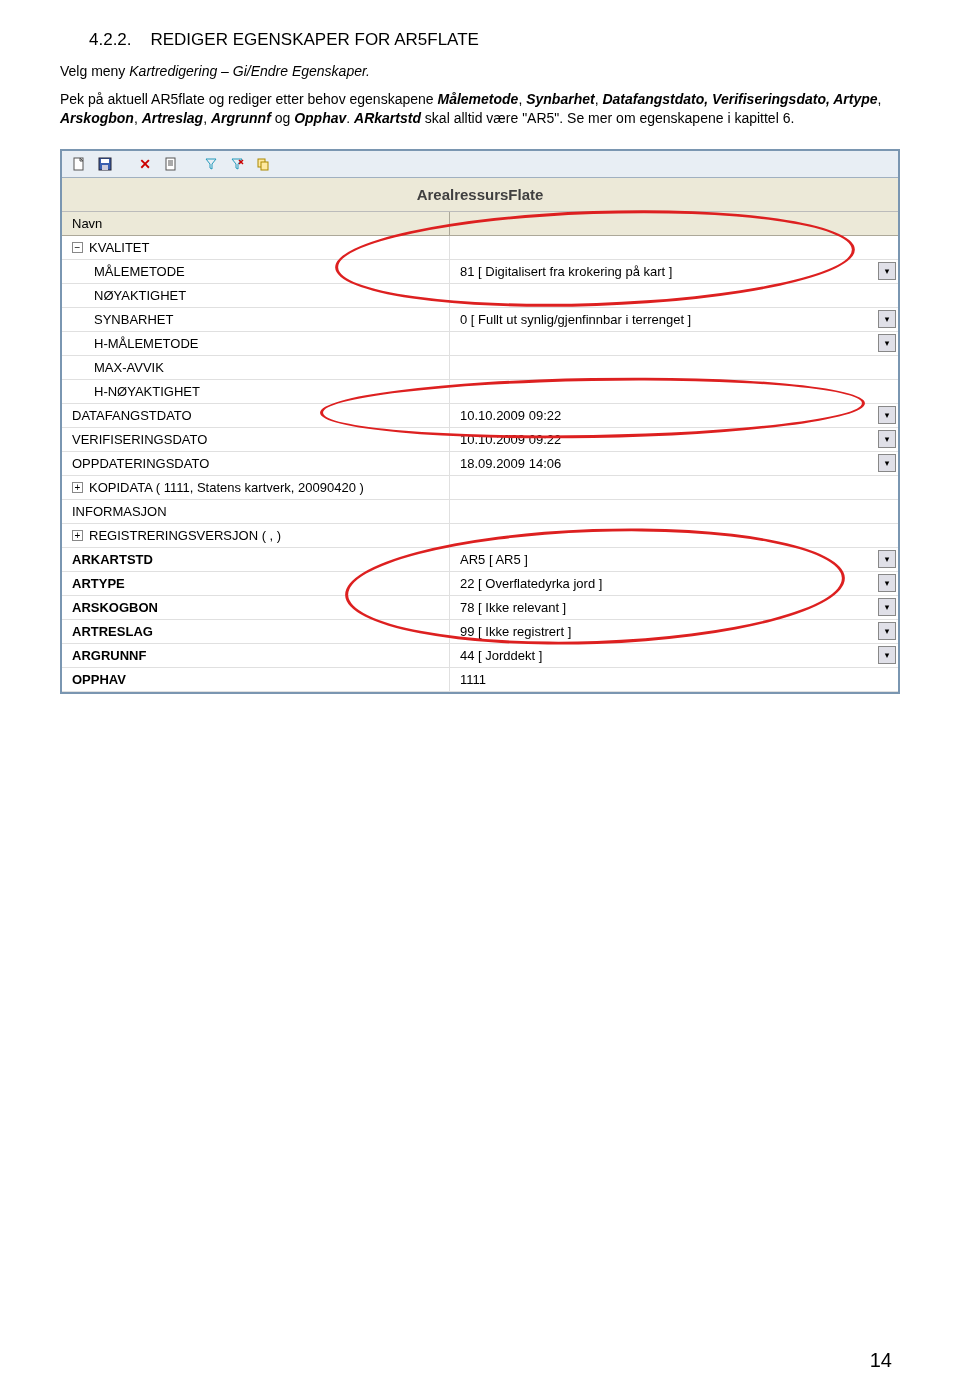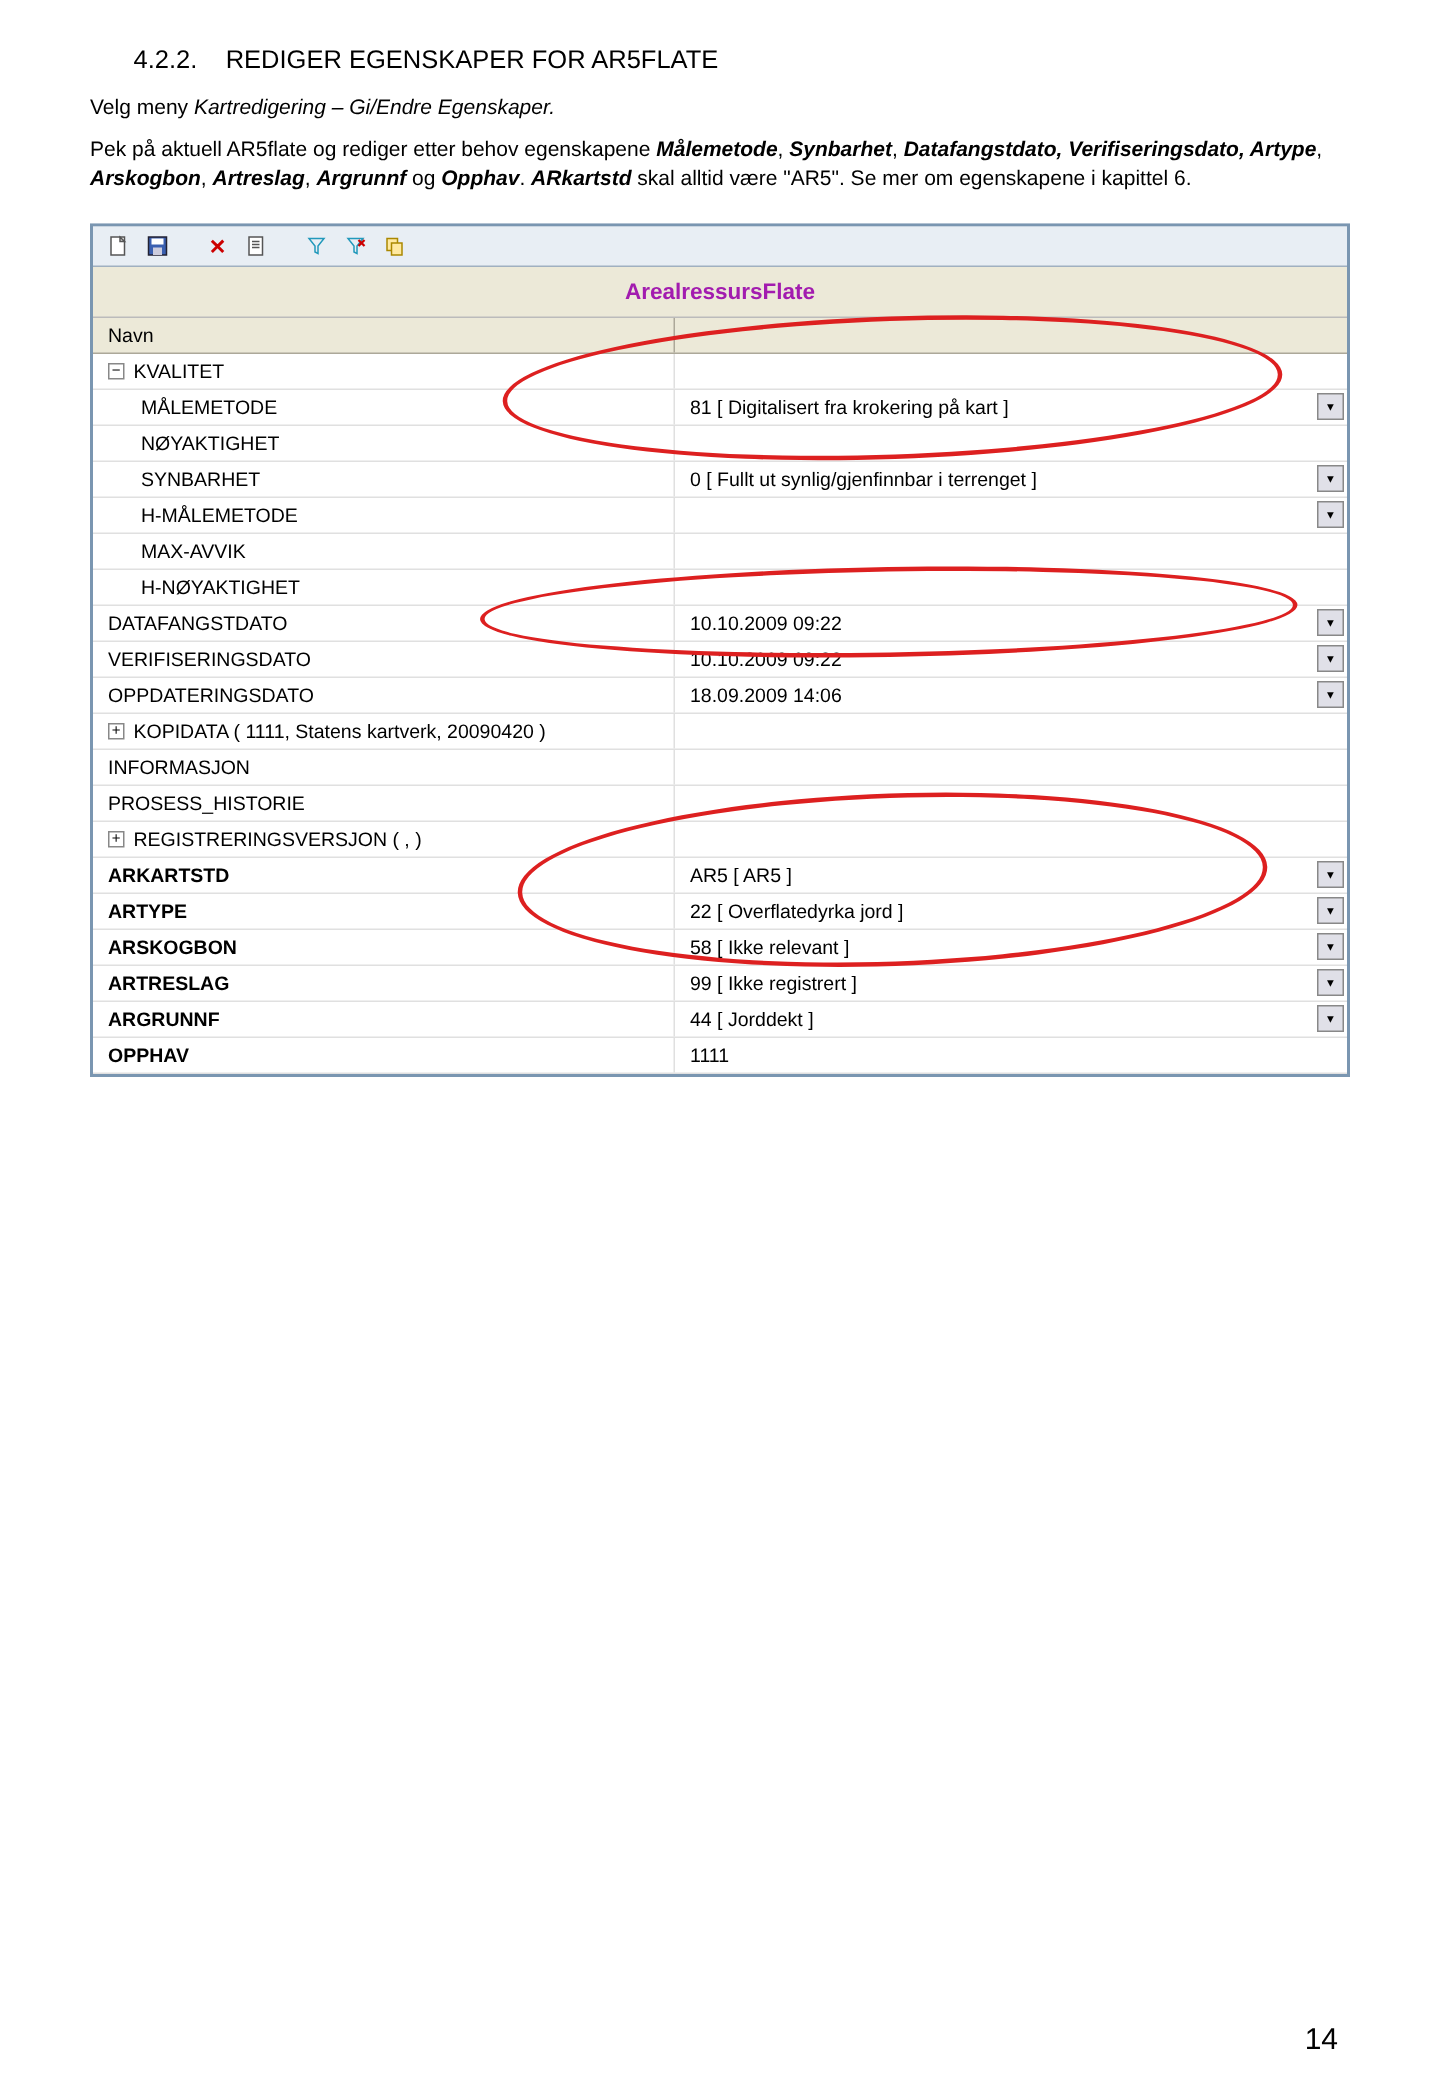--- a/index.html
+++ b/index.html
@@ -38,21 +38,21 @@
   }
   .panel-title-row {
     background: #ece9d8;
     padding: 8px 10px;
     border-bottom: 1px solid #bbb;
   }
   .panel-title {
     font-weight: bold;
     font-size: 15px;
     text-align: center;
-    color: #a21caf;
+    color: #404040;
   }
   .header-row {
     background: #ece9d8;
     display: flex;
     border-bottom: 1px solid #aca899;
     font-size: 13px;
   }
   .col-name {
     width: 388px;
     padding: 4px 10px;
@@ -268,24 +268,20 @@
           <span>KOPIDATA ( 1111, Statens kartverk, 20090420 )</span>
         </div>
     <div class="col-value"></div>
   </div>
 
   <div class="data-row">
     <div class="col-name">INFORMASJON</div>
     <div class="col-value"></div>
   </div>
 
-  <div class="data-row">
-    <div class="col-name">PROSESS_HISTORIE</div>
-    <div class="col-value"></div>
-  </div>
 
   <div class="data-row">
     <div class="col-name">
           <span class="tree-btn">+</span>
           <span>REGISTRERINGSVERSJON ( , )</span>
         </div>
     <div class="col-value"></div>
   </div>
 
   <div class="data-row">
@@ -300,21 +296,21 @@
     <div class="col-name boldcell">ARTYPE</div>
     <div class="col-value">
           <span>22 [ Overflatedyrka jord ]</span>
           <span class="dropdown-btn">▾</span>
         </div>
   </div>
 
   <div class="data-row">
     <div class="col-name boldcell">ARSKOGBON</div>
     <div class="col-value">
-          <span>58 [ Ikke relevant ]</span>
+          <span>78 [ Ikke relevant ]</span>
           <span class="dropdown-btn">▾</span>
         </div>
   </div>
 
   <div class="data-row">
     <div class="col-name boldcell">ARTRESLAG</div>
     <div class="col-value">
           <span>99 [ Ikke registrert ]</span>
           <span class="dropdown-btn">▾</span>
         </div>

